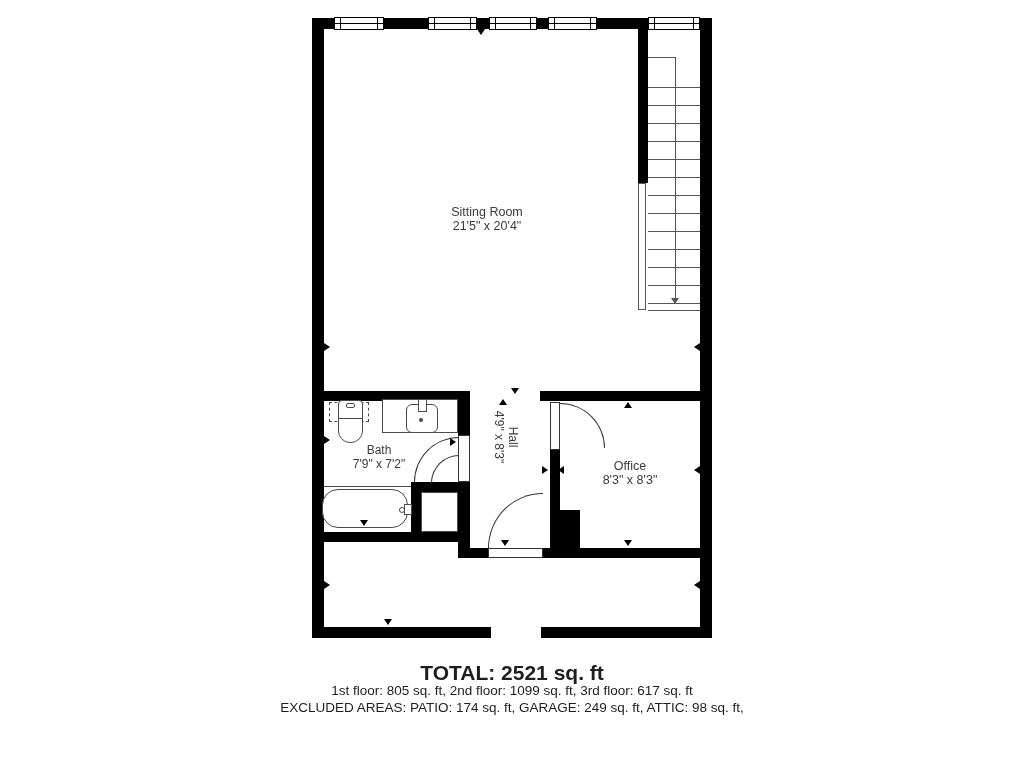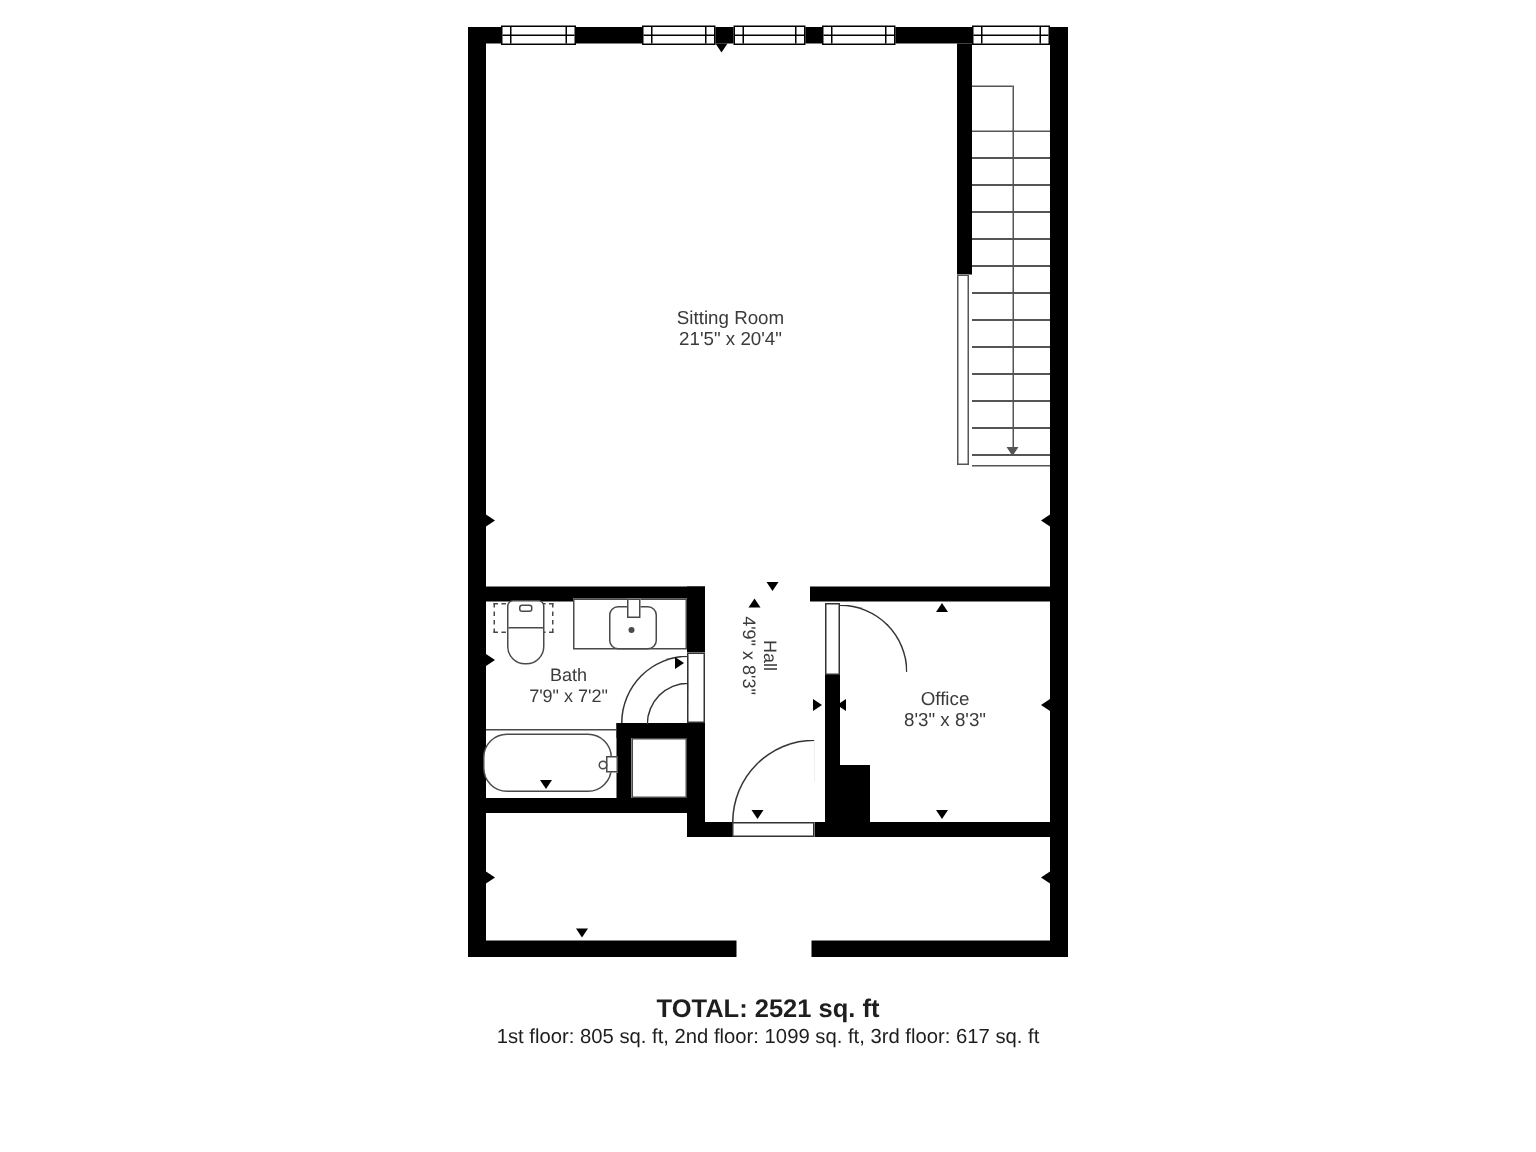--- a/index.html
+++ b/index.html
@@ -26,21 +26,21 @@
   .arr{position:absolute;width:0;height:0;}
   .arr.d{border-left:4px solid transparent;border-right:4px solid transparent;border-top:6px solid #000;}
   .arr.u{border-left:4px solid transparent;border-right:4px solid transparent;border-bottom:6px solid #000;}
   .arr.r{border-top:4px solid transparent;border-bottom:4px solid transparent;border-left:6px solid #000;}
   .arr.l{border-top:4px solid transparent;border-bottom:4px solid transparent;border-right:6px solid #000;}
   .roomlabel{position:absolute;text-align:center;color:#3b3b3b;font-size:12.5px;line-height:14px;}
   .roomlabel .nm{white-space:nowrap;}
   .roomlabel .dm{white-space:nowrap;}
   #hall-label{transform:rotate(90deg);transform-origin:center center;}
   #footer{position:absolute;left:212px;top:664px;width:600px;text-align:center;color:#1e1e1e;}
-  #footer .total{font-size:17px;font-weight:bold;line-height:18px;}
+  #footer .total{font-size:21px;font-weight:bold;line-height:18px;}
   #footer .line{font-size:13.5px;line-height:17px;}
   #footer .disc{font-size:7.5px;color:#2a2a2a;margin-top:9px;}
   #logo{position:absolute;left:0;top:730px;width:113px;height:38px;background:#595a5c;}
   #logo .row{position:absolute;left:4px;top:9px;white-space:nowrap;font-size:16.5px;font-weight:bold;line-height:16px;}
   #logo .g1{color:#ffffff;letter-spacing:-0.5px;}
   #logo .g2{color:#98999b;letter-spacing:-0.5px;}
   #logo .tag{position:absolute;left:0;top:27px;width:113px;text-align:center;font-size:5.5px;
              letter-spacing:1.3px;color:#aaabad;white-space:nowrap;}
   #roof{position:absolute;left:60px;top:1px;}
 </style>
@@ -135,16 +135,17 @@
     <div class="dm">4'9" x 8'3"</div>
   </div>
   <div class="roomlabel" style="left:580px;top:459px;width:100px;">
     <div class="nm">Office</div>
     <div class="dm">8'3" x 8'3"</div>
   </div>
 
   <div id="footer">
     <div class="total">TOTAL: 2521 sq. ft</div>
     <div class="line">1st floor: 805 sq. ft, 2nd floor: 1099 sq. ft, 3rd floor: 617 sq. ft</div>
+    <div class="line">EXCLUDED AREAS: PATIO: 174 sq. ft, GARAGE: 249 sq. ft, ATTIC: 98 sq. ft,</div>
   </div>
 
 
 </div>
 
 </body></html>

